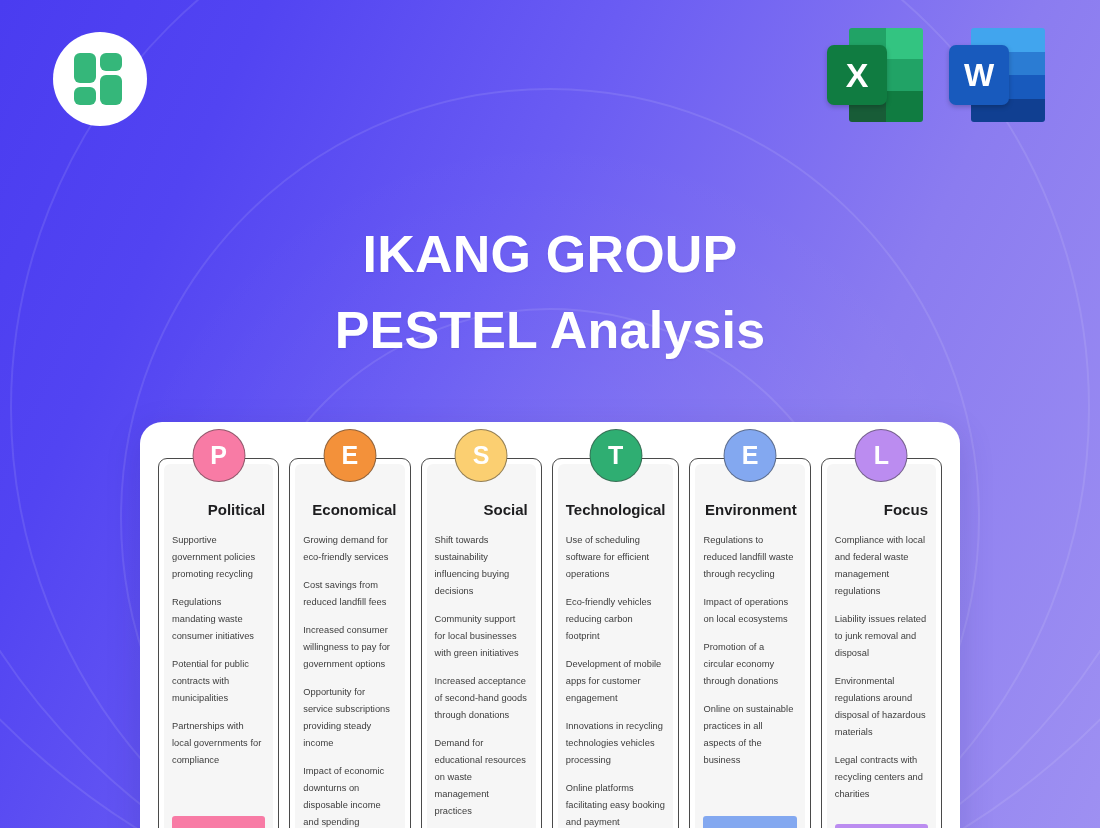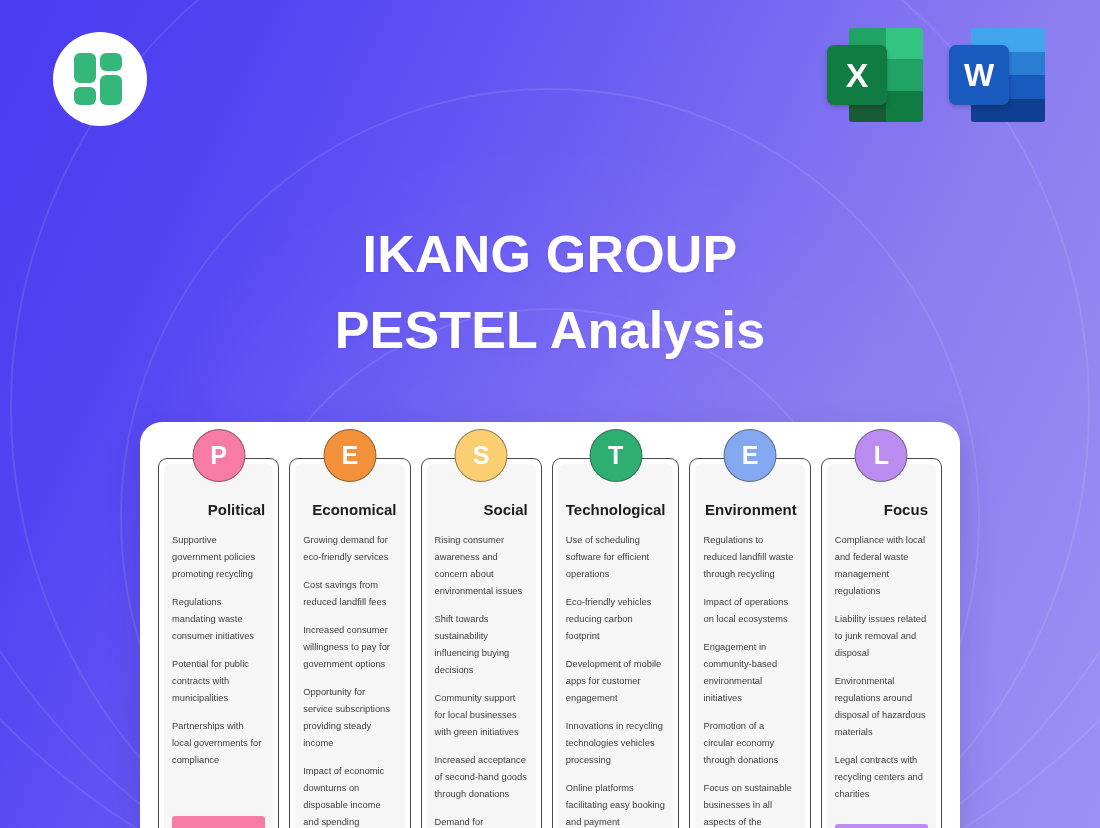--- a/index.html
+++ b/index.html
@@ -344,21 +344,20 @@
               <div class="spacer"></div>
             </div>
             <div class="col-footer" style="background: rgb(243, 145, 58);"></div>
           </div>
         </div>
         <div class="pestel-col">
           <div class="col-badge" style="background: rgb(251, 207, 113);">S</div>
           <div class="col-inner">
             <div class="col-title">Social</div>
             <div class="col-items">
-              <div class="col-item">Rising consumer awareness and concern about environmental issues</div>
               <div class="col-item">Shift towards sustainability influencing buying decisions</div>
               <div class="col-item">Community support for local businesses with green initiatives</div>
               <div class="col-item">Increased acceptance of second-hand goods through donations</div>
               <div class="col-item">Demand for educational resources on waste management practices</div>
               <div class="spacer"></div>
             </div>
             <div class="col-footer" style="background: rgb(251, 207, 113);"></div>
           </div>
         </div>
         <div class="pestel-col">
@@ -376,23 +375,22 @@
             <div class="col-footer" style="background: rgb(47, 174, 114);"></div>
           </div>
         </div>
         <div class="pestel-col">
           <div class="col-badge" style="background: rgb(131, 168, 240);">E</div>
           <div class="col-inner">
             <div class="col-title">Environment</div>
             <div class="col-items">
               <div class="col-item">Regulations to reduced landfill waste through recycling</div>
               <div class="col-item">Impact of operations on local ecosystems</div>
-              <div class="col-item">Engagement in community-based environmental initiatives</div>
               <div class="col-item">Promotion of a circular economy through donations</div>
-              <div class="col-item">Focus on sustainable businesses in all aspects of the business</div>
+              <div class="col-item">Online on sustainable practices in all aspects of the business</div>
               <div class="spacer"></div>
             </div>
             <div class="col-footer" style="background: rgb(131, 168, 240);"></div>
           </div>
         </div>
         <div class="pestel-col">
           <div class="col-badge" style="background: rgb(187, 140, 240);">L</div>
           <div class="col-inner">
             <div class="col-title">Focus</div>
             <div class="col-items">

